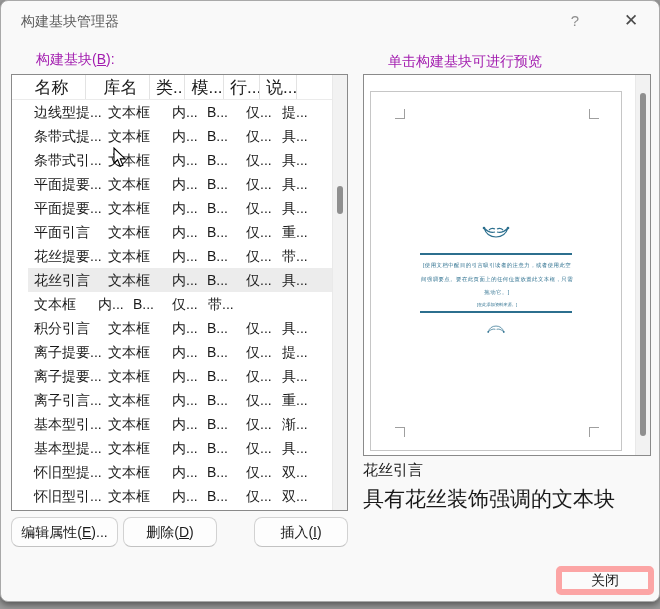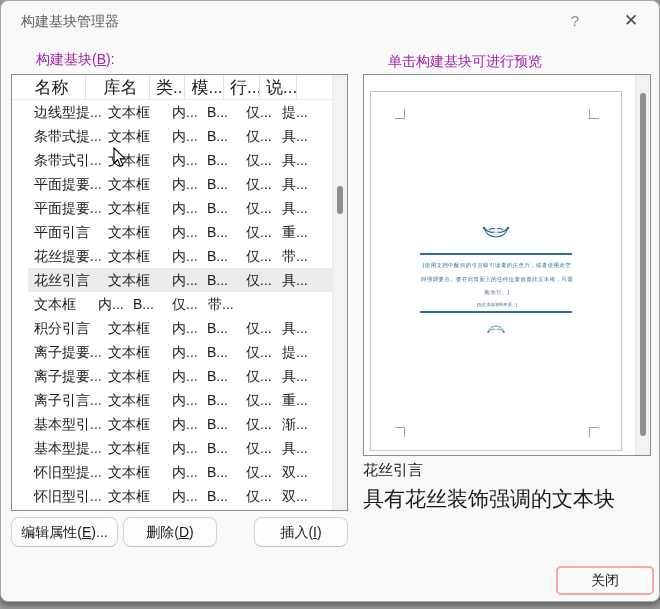--- a/index.html
+++ b/index.html
@@ -64,21 +64,21 @@
     font-size:12px; line-height:31px; letter-spacing:1px; color:#2c6f8e;
     text-align:center; transform:scale(.45); transform-origin:top center; }
   .qsource { position:absolute; left:-44px; top:210px; width:340px;
     font-size:10px; color:#2c6f8e; text-align:center;
     transform:scale(.42); transform-origin:top center; }
   .pv-thumb { top:18px; height:343px; }
   .sel-name { position:absolute; left:362px; top:460px; font-size:15px; color:#1a1a1a; }
   .sel-desc { position:absolute; left:362px; top:484px; font-size:21px; color:#1a1a1a; }
 
   .close-btn { position:absolute; left:555px; top:565px; width:98px; height:29px;
-    background:#fbfbfb; border:2px solid #fca5a5; border-radius:5px;
+    background:#fbfbfb; border:6px solid #fca5a5; border-radius:5px;
     font-size:14px; color:#1a1a1a; font-family:"Liberation Sans",sans-serif; }
 
   .cursor { position:absolute; left:112px; top:146px; }
 </style>
 </head>
 <body>
 
 <div class="dialog">
 
   <div class="titlebar">

